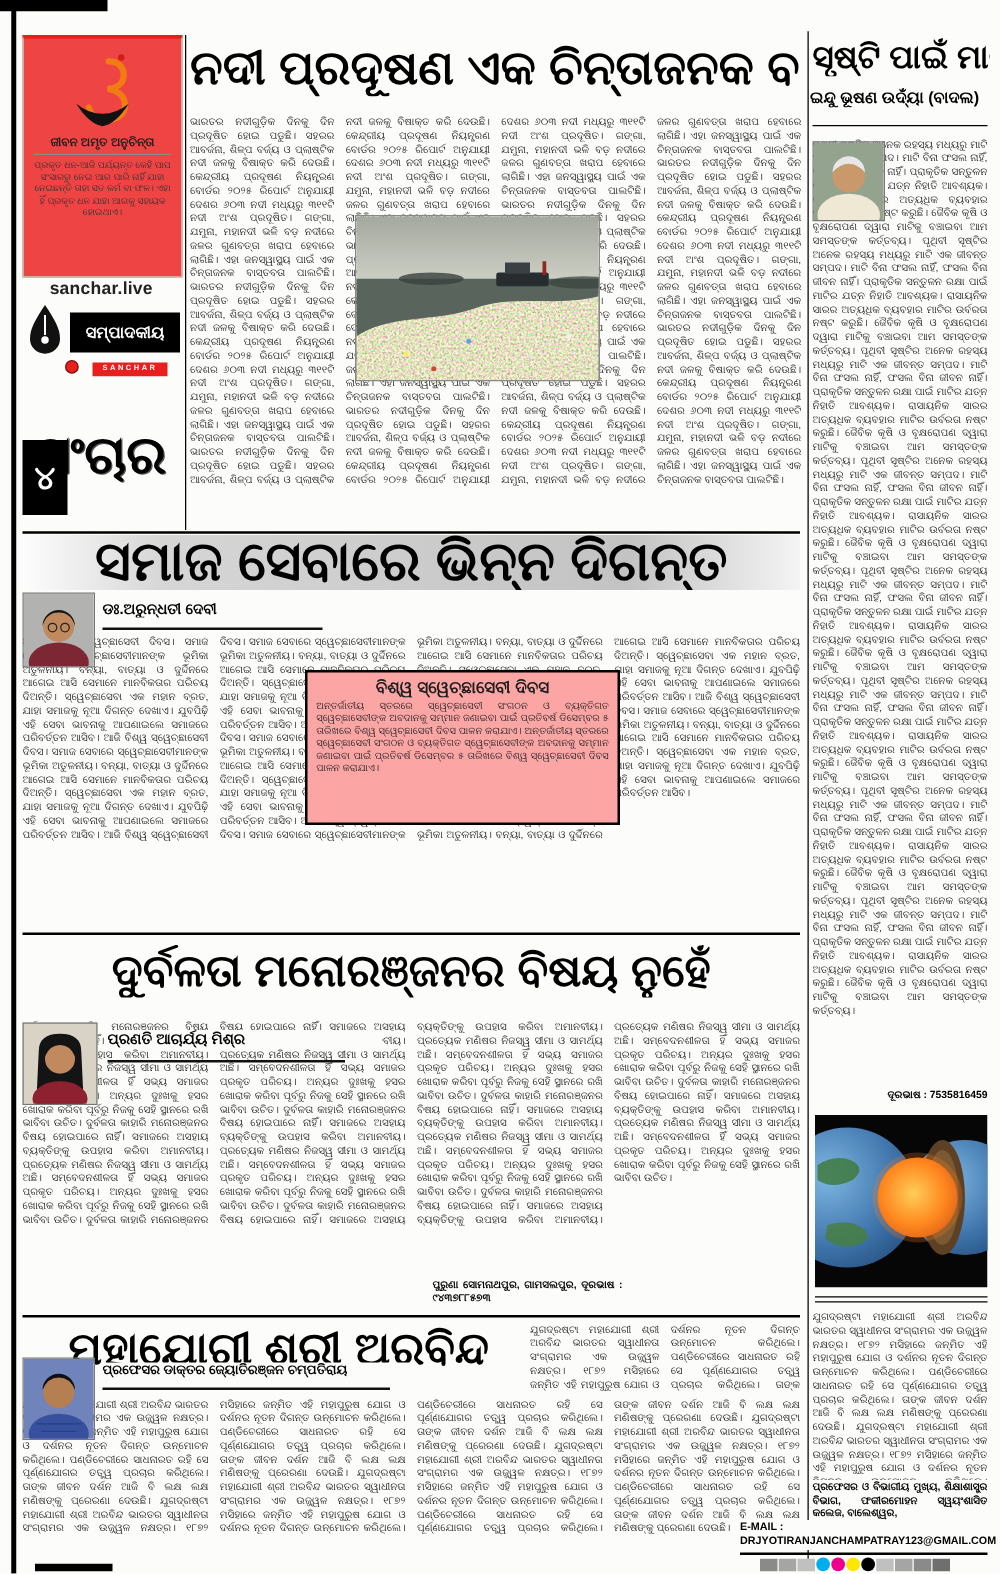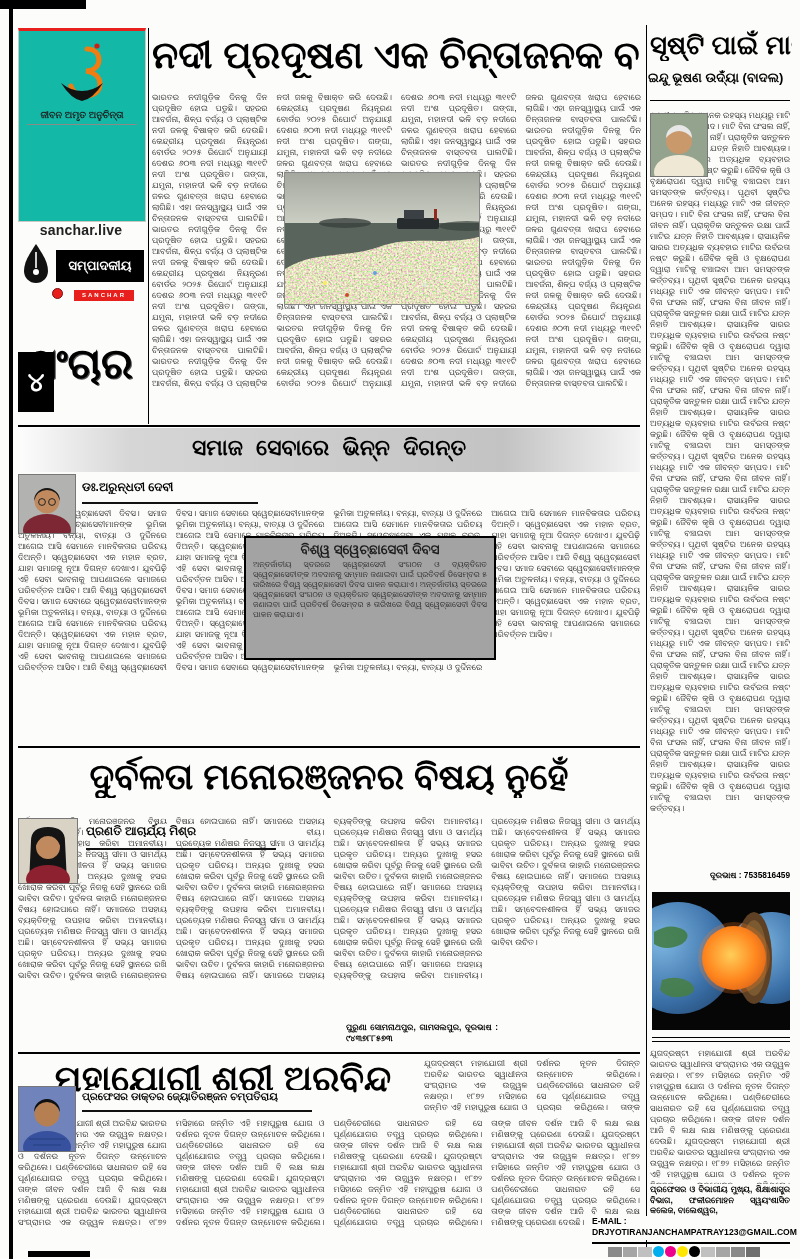--- a/index.html
+++ b/index.html
@@ -8,36 +8,36 @@
   .abs{position:absolute;}
   .bar{background:#000;}
   .rule{background:#000;}
   .just{font-size:8.3px;line-height:11px;text-align:justify;overflow:hidden;word-break:break-word;color:#262626;}
   .cols4{column-count:4;column-gap:9px;}
   .headline{font-weight:900;color:#000;text-align:center;white-space:nowrap;overflow:hidden;}
   .byline-name{font-weight:bold;color:#000;background:#fcfcfa;white-space:nowrap;overflow:hidden;}
   .byline-rule{background:#111;height:2px;}
   .credit{font-weight:bold;font-size:8.3px;line-height:10.5px;background:#fcfcfa;color:#000;overflow:hidden;}
   
-  .om-box{background:#14b8a6;border:1px solid #c9c9c4;border-top:3px solid #e8201d;text-align:center;}
+  .om-box{background:#ef4444;border:1px solid #c9c9c4;border-top:3px solid #e8201d;text-align:center;}
   .om-title{font-size:9.5px;font-weight:bold;margin-top:4px;}
   .om-div{height:1px;background:#8a8a86;margin:3px 8px;}
   .om-verse{font-size:7.4px;line-height:9.5px;padding:0 6px;color:#333;}
   .site{font-size:14px;font-weight:bold;color:#222;text-align:center;letter-spacing:.2px;}
   .ed-box{background:#000;color:#fff;font-weight:bold;font-size:13px;display:flex;align-items:center;justify-content:center;overflow:hidden;white-space:nowrap;}
   .brand-big{font-size:42px;font-weight:900;color:#000;text-align:center;line-height:60px;white-space:nowrap;overflow:hidden;text-shadow:1px 1px 0 #555;}
   .brand-tab{background:#e8201d;color:#fff;font-size:6px;font-weight:bold;letter-spacing:2px;text-align:center;line-height:11px;overflow:hidden;}
   .brand-dot{width:9px;height:9px;border-radius:50%;background:#e8201d;border:1.5px solid #7c0f0c;}
   .pgnum{background:#000;color:#fff;display:flex;align-items:center;justify-content:center;font-size:26px;font-weight:bold;}
   .date-od{font-size:8.4px;font-weight:bold;line-height:11px;text-align:center;}
   .date-en{font-size:9px;font-weight:bold;line-height:11px;text-align:center;}
   .date-div{height:1px;background:#555;margin:2px 0;}
   
   .band{background:linear-gradient(90deg,#fdfdfd 0%,#d6d6d6 18%,#c3c3c3 78%,#f4f4f4 100%);}
-  .vbox{border:2.5px solid #000;background:#a3a3a3;padding:4px 7px;overflow:hidden;}
+  .vbox{border:2.5px solid #000;background:#fca5a5;padding:4px 7px;overflow:hidden;}
   .vbox-title{font-size:13.5px;font-weight:900;text-align:center;white-space:nowrap;overflow:hidden;margin-bottom:2px;}
   .vbox-body{font-size:7.9px;line-height:10px;text-align:justify;color:#262626;}
   .email-line{font-weight:bold;font-size:8.6px;line-height:11px;color:#000;background:#fcfcfa;}
   .cbar{display:flex;align-items:center;gap:1px;}
   .cbar .sq{width:14px;height:10px;}
   .cbar .dot{width:11px;height:11px;border-radius:50%;}
 </style>
 </head>
 <body>
 
@@ -48,20 +48,21 @@
   <div class="abs bar" style="left:28px;top:1251px;width:62px;height:6px;"></div>
 
   <div class="abs om-box" style="left:18px;top:28px;width:126px;height:190px;">
     <svg class="abs" style="left:38px;top:12px;" width="50" height="62" viewBox="0 0 50 62">
       <path d="M30 6 c8 0 12 5 12 11 c0 7 -6 11 -13 11 c7 1 14 5 14 13 c0 8 -7 12 -15 12 c-8 0 -13 -5 -14 -10" fill="none" stroke="#f07d12" stroke-width="5" stroke-linecap="round"></path>
       <circle cx="40" cy="3" r="2.6" fill="#d21d12"></circle>
       <path d="M4 40 q10 16 21 18 q11 -2 21 -18 q-10 8 -21 8 q-11 0 -21 -8 Z" fill="#111"></path>
     </svg>
     <div class="om-title" style="margin-top:78px;">ଜୀବନ ଅମୃତ ଅନୁଚିନ୍ତା</div>
     <div class="om-div"></div>
+    <div class="om-verse">ପ୍ରକୃତ ଧନ-ଆଜି ପର୍ଯ୍ୟନ୍ତ କେହି ପାପ ସଂସାରରୁ ନେଇ ଆର ପାରି ନାହିଁ ଯାହା ନେଇଛନ୍ତି ତାହା ସତ କର୍ମ ବା ଫଳ। ଏହା ହିଁ ପ୍ରକୃତ ଧନ ଯାହା ଆଗକୁ ସହାୟକ ହୋଇଥାଏ।</div>
   </div>
 
   <div class="abs site" style="left:18px;top:222px;width:126px;">sanchar.live</div>
 
   <svg class="abs" style="left:20px;top:244px;" width="32" height="44" viewBox="0 0 32 44">
     <path d="M16 0 C8 12 4 19 4 27 a12 12 0 0 0 24 0 C28 19 24 12 16 0 Z" fill="#111"></path>
     <line x1="16" y1="8" x2="16" y2="24" stroke="#fff" stroke-width="1.6"></line>
     <circle cx="16" cy="28" r="3" fill="#fff"></circle>
   </svg>
   <div class="abs ed-box" style="left:56px;top:250px;width:88px;height:32px;">ସମ୍ପାଦକୀୟ</div>
@@ -149,21 +150,21 @@
     <path d="M2 40 q16 -10 30 -2 q8 6 -2 14 q-16 8 -28 0 Z" fill="#3f7a3e" opacity="0.85"></path>
     <path d="M10 88 q18 -6 30 4 q6 8 -6 12 q-18 4 -26 -6 Z" fill="#467f42" opacity="0.85"></path>
     <circle cx="120" cy="66" r="46" fill="url(#eg)"></circle>
     <ellipse cx="102" cy="66" rx="18" ry="46" fill="#5e4124"></ellipse>
     <ellipse cx="102" cy="66" rx="13" ry="38" fill="#7c5a31"></ellipse>
     <circle cx="82" cy="66" r="32" fill="url(#core)"></circle>
     <circle cx="82" cy="66" r="36" fill="#ff7a1e" opacity="0.25"></circle>
   </svg>
 
   <div class="abs band" style="left:18px;top:428px;width:622px;height:44px;">
-    <div class="headline" style="font-size:22px;line-height:44px;font-family:Liberation Mono, monospace;">ସମାଜ ସେବାରେ ଭିନ୍ନ ଦିଗନ୍ତ</div>
+    <div class="headline" style="font-size:44px;line-height:44px;">ସମାଜ ସେବାରେ ଭିନ୍ନ ଦିଗନ୍ତ</div>
   </div>
   <div class="abs just cols4" style="left:18px;top:508px;width:622px;height:232px;">ଆଜି ବିଶ୍ୱ ସ୍ୱେଚ୍ଛାସେବୀ ଦିବସ। ସମାଜ ସେବାରେ ସ୍ୱେଚ୍ଛାସେବୀମାନଙ୍କ ଭୂମିକା ଅତୁଳନୀୟ। ବନ୍ୟା, ବାତ୍ୟା ଓ ଦୁର୍ଦ୍ଦିନରେ ଆଗେଇ ଆସି ସେମାନେ ମାନବିକତାର ପରିଚୟ ଦିଅନ୍ତି। ସ୍ୱେଚ୍ଛାସେବା ଏକ ମହାନ ବ୍ରତ, ଯାହା ସମାଜକୁ ନୂଆ ଦିଗନ୍ତ ଦେଖାଏ। ଯୁବପିଢ଼ି ଏହି ସେବା ଭାବନାକୁ ଆପଣାଇଲେ ସମାଜରେ ପରିବର୍ତ୍ତନ ଆସିବ। ଆଜି ବିଶ୍ୱ ସ୍ୱେଚ୍ଛାସେବୀ ଦିବସ। ସମାଜ ସେବାରେ ସ୍ୱେଚ୍ଛାସେବୀମାନଙ୍କ ଭୂମିକା ଅତୁଳନୀୟ। ବନ୍ୟା, ବାତ୍ୟା ଓ ଦୁର୍ଦ୍ଦିନରେ ଆଗେଇ ଆସି ସେମାନେ ମାନବିକତାର ପରିଚୟ ଦିଅନ୍ତି। ସ୍ୱେଚ୍ଛାସେବା ଏକ ମହାନ ବ୍ରତ, ଯାହା ସମାଜକୁ ନୂଆ ଦିଗନ୍ତ ଦେଖାଏ। ଯୁବପିଢ଼ି ଏହି ସେବା ଭାବନାକୁ ଆପଣାଇଲେ ସମାଜରେ ପରିବର୍ତ୍ତନ ଆସିବ। ଆଜି ବିଶ୍ୱ ସ୍ୱେଚ୍ଛାସେବୀ ଦିବସ। ସମାଜ ସେବାରେ ସ୍ୱେଚ୍ଛାସେବୀମାନଙ୍କ ଭୂମିକା ଅତୁଳନୀୟ। ବନ୍ୟା, ବାତ୍ୟା ଓ ଦୁର୍ଦ୍ଦିନରେ ଆଗେଇ ଆସି ସେମାନେ ମାନବିକତାର ପରିଚୟ ଦିଅନ୍ତି। ସ୍ୱେଚ୍ଛାସେବା ଏକ ମହାନ ବ୍ରତ, ଯାହା ସମାଜକୁ ନୂଆ ଦିଗନ୍ତ ଦେଖାଏ। ଯୁବପିଢ଼ି ଏହି ସେବା ଭାବନାକୁ ଆପଣାଇଲେ ସମାଜରେ ପରିବର୍ତ୍ତନ ଆସିବ। ଆଜି ବିଶ୍ୱ ସ୍ୱେଚ୍ଛାସେବୀ ଦିବସ। ସମାଜ ସେବାରେ ସ୍ୱେଚ୍ଛାସେବୀମାନଙ୍କ ଭୂମିକା ଅତୁଳନୀୟ। ବନ୍ୟା, ବାତ୍ୟା ଓ ଦୁର୍ଦ୍ଦିନରେ ଆଗେଇ ଆସି ସେମାନେ ମାନବିକତାର ପରିଚୟ ଦିଅନ୍ତି। ସ୍ୱେଚ୍ଛାସେବା ଏକ ମହାନ ବ୍ରତ, ଯାହା ସମାଜକୁ ନୂଆ ଦିଗନ୍ତ ଦେଖାଏ। ଯୁବପିଢ଼ି ଏହି ସେବା ଭାବନାକୁ ଆପଣାଇଲେ ସମାଜରେ ପରିବର୍ତ୍ତନ ଆସିବ। ଆଜି ବିଶ୍ୱ ସ୍ୱେଚ୍ଛାସେବୀ ଦିବସ। ସମାଜ ସେବାରେ ସ୍ୱେଚ୍ଛାସେବୀମାନଙ୍କ ଭୂମିକା ଅତୁଳନୀୟ। ବନ୍ୟା, ବାତ୍ୟା ଓ ଦୁର୍ଦ୍ଦିନରେ ଆଗେଇ ଆସି ସେମାନେ ମାନବିକତାର ପରିଚୟ ଦିଅନ୍ତି। ସ୍ୱେଚ୍ଛାସେବା ଏକ ମହାନ ବ୍ରତ, ଯାହା ସମାଜକୁ ନୂଆ ଦିଗନ୍ତ ଦେଖାଏ। ଯୁବପିଢ଼ି ଏହି ସେବା ଭାବନାକୁ ଆପଣାଇଲେ ସମାଜରେ ପରିବର୍ତ୍ତନ ଆସିବ। ଆଜି ବିଶ୍ୱ ସ୍ୱେଚ୍ଛାସେବୀ ଦିବସ। ସମାଜ ସେବାରେ ସ୍ୱେଚ୍ଛାସେବୀମାନଙ୍କ ଭୂମିକା ଅତୁଳନୀୟ। ବନ୍ୟା, ବାତ୍ୟା ଓ ଦୁର୍ଦ୍ଦିନରେ ଆଗେଇ ଆସି ସେମାନେ ମାନବିକତାର ପରିଚୟ ଦିଅନ୍ତି। ସ୍ୱେଚ୍ଛାସେବା ଏକ ମହାନ ବ୍ରତ, ଯାହା ସମାଜକୁ ନୂଆ ଦିଗନ୍ତ ଦେଖାଏ। ଯୁବପିଢ଼ି ଏହି ସେବା ଭାବନାକୁ ଆପଣାଇଲେ ସମାଜରେ ପରିବର୍ତ୍ତନ ଆସିବ। ଆଜି ବିଶ୍ୱ ସ୍ୱେଚ୍ଛାସେବୀ ଦିବସ। ସମାଜ ସେବାରେ ସ୍ୱେଚ୍ଛାସେବୀମାନଙ୍କ ଭୂମିକା ଅତୁଳନୀୟ। ବନ୍ୟା, ବାତ୍ୟା ଓ ଦୁର୍ଦ୍ଦିନରେ ଆଗେଇ ଆସି ସେମାନେ ମାନବିକତାର ପରିଚୟ ଦିଅନ୍ତି। ସ୍ୱେଚ୍ଛାସେବା ଏକ ମହାନ ବ୍ରତ, ଯାହା ସମାଜକୁ ନୂଆ ଦିଗନ୍ତ ଦେଖାଏ। ଯୁବପିଢ଼ି ଏହି ସେବା ଭାବନାକୁ ଆପଣାଇଲେ ସମାଜରେ ପରିବର୍ତ୍ତନ ଆସିବ। ଆଜି ବିଶ୍ୱ ସ୍ୱେଚ୍ଛାସେବୀ ଦିବସ। ସମାଜ ସେବାରେ ସ୍ୱେଚ୍ଛାସେବୀମାନଙ୍କ ଭୂମିକା ଅତୁଳନୀୟ। ବନ୍ୟା, ବାତ୍ୟା ଓ ଦୁର୍ଦ୍ଦିନରେ ଆଗେଇ ଆସି ସେମାନେ ମାନବିକତାର ପରିଚୟ ଦିଅନ୍ତି। ସ୍ୱେଚ୍ଛାସେବା ଏକ ମହାନ ବ୍ରତ, ଯାହା ସମାଜକୁ ନୂଆ ଦିଗନ୍ତ ଦେଖାଏ। ଯୁବପିଢ଼ି ଏହି ସେବା ଭାବନାକୁ ଆପଣାଇଲେ ସମାଜରେ ପରିବର୍ତ୍ତନ ଆସିବ।</div>
   <svg class="abs" style="left:18px;top:474px;border:1px solid #777;" width="56" height="58" viewBox="0 0 56 58">
     <rect width="56" height="58" fill="#b2b2b0"></rect>
     <ellipse cx="28" cy="55" rx="24" ry="16" fill="#7c2733"></ellipse>
     <circle cx="28" cy="26" r="12.5" fill="#c08a5e"></circle>
     <path d="M15 26 a13 13 0 0 1 26 0 q-3 -11 -13 -11 q-10 0 -13 11 Z" fill="#161616"></path>
     <circle cx="23" cy="27" r="3.4" fill="none" stroke="#222" stroke-width="1"></circle>
     <circle cx="33" cy="27" r="3.4" fill="none" stroke="#222" stroke-width="1"></circle>
   </svg>

